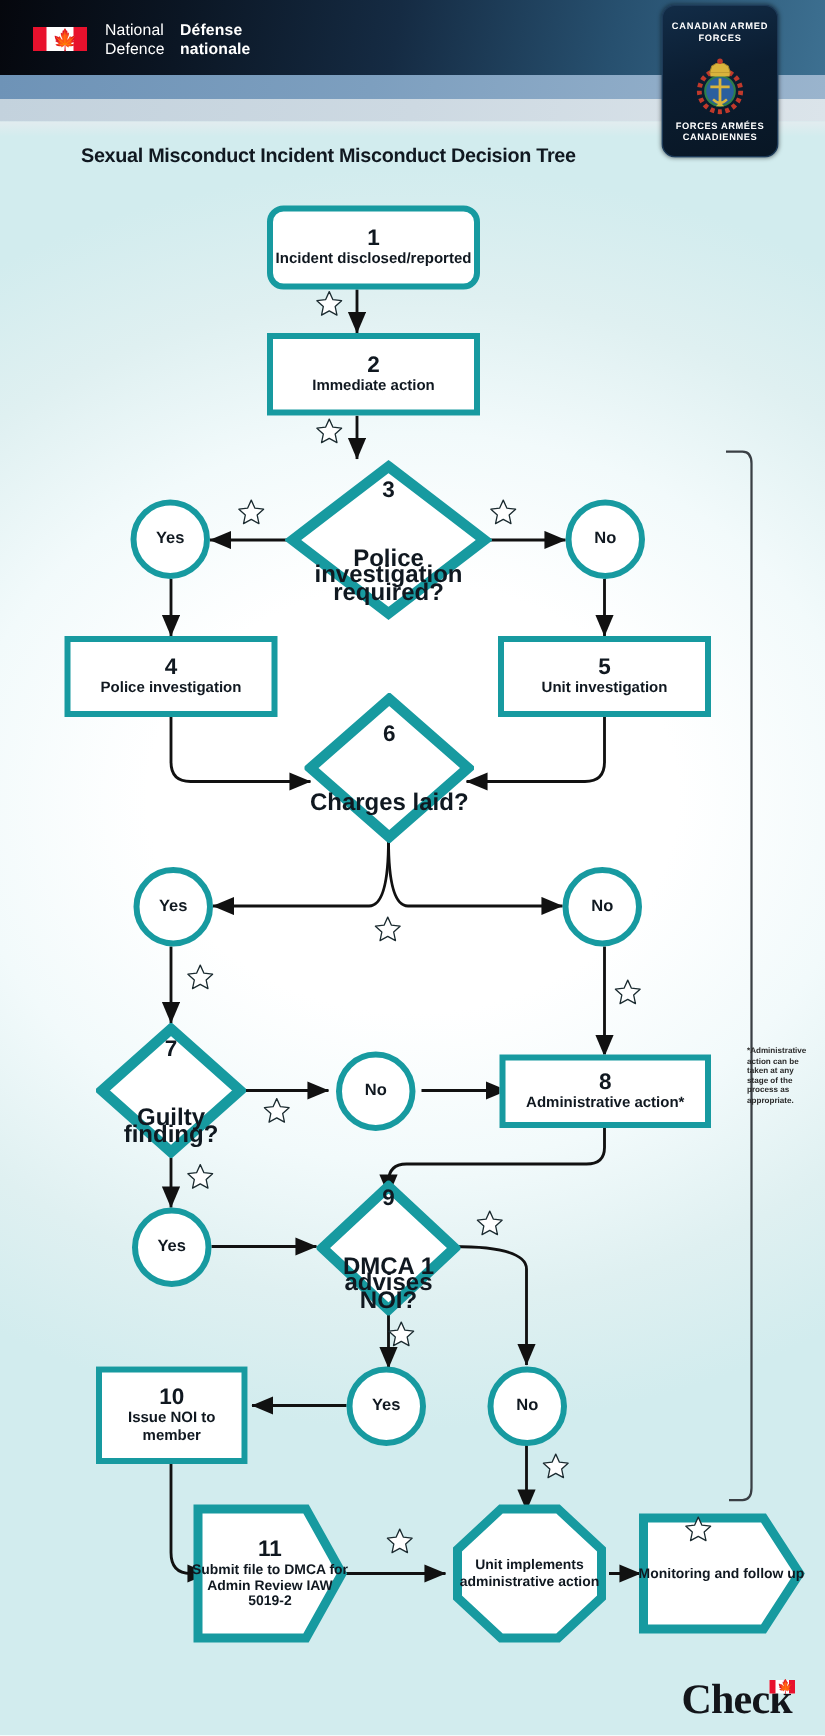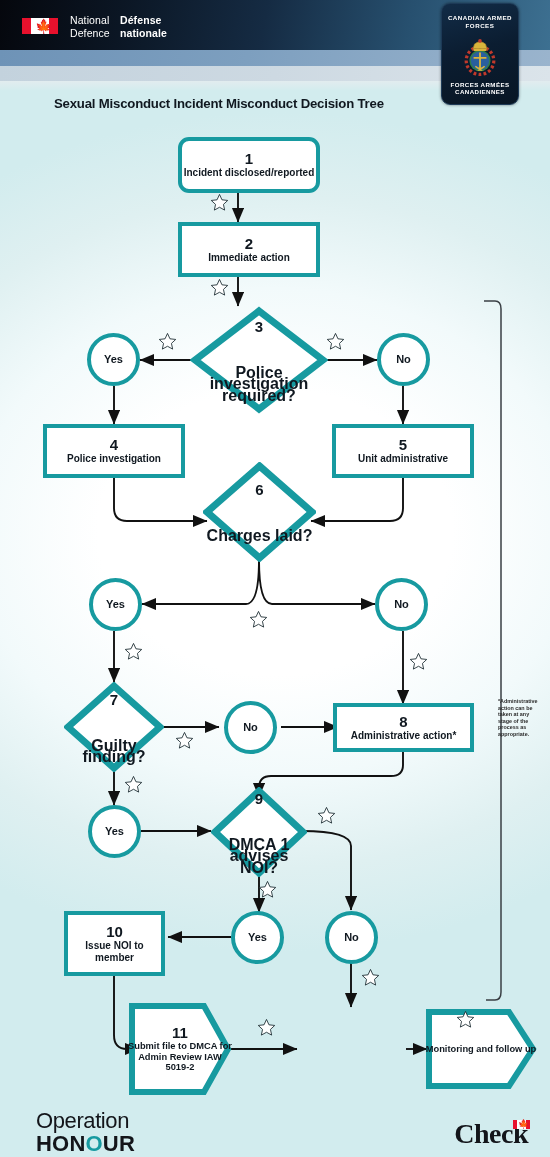--- a/index.html
+++ b/index.html
@@ -237,21 +237,21 @@
     <span class="lbl">No</span>
   </div>
 
   <div class="node rect" style="left:43px;top:424px;width:142px;height:54px;">
     <span class="num">4</span>
     <span class="lbl">Police investigation</span>
   </div>
 
   <div class="node rect" style="left:332px;top:424px;width:142px;height:54px;">
     <span class="num">5</span>
-    <span class="lbl">Unit administrative</span>
+    <span class="lbl">Unit investigation</span>
   </div>
 
   <div class="dia-wrap" style="left:203px;top:462px;width:113px;height:100px;">
     <svg class="dia-shape" viewBox="0 0 113 100" preserveAspectRatio="none">
       <polygon points="56.5,4 109,50 56.5,96 4,50" fill="#ffffff" stroke="#179aa0" stroke-width="7"></polygon>
     </svg>
     <div class="dia-txt">
       <span class="num">6</span>
       <span class="lbl">Charges laid?</span>
     </div>
@@ -312,20 +312,28 @@
   <div class="poly-wrap" style="left:128px;top:1002px;width:104px;height:94px;">
     <svg style="position:absolute;left:0;top:0;width:100%;height:100%" viewBox="0 0 104 94" preserveAspectRatio="none">
       <polygon points="4,4 76,4 100,47 76,90 4,90" fill="#ffffff" stroke="#179aa0" stroke-width="6"></polygon>
     </svg>
     <div class="poly-txt" style="padding-right:12px;">
       <span class="num">11</span>
       <span class="lbl">Submit file to DMCA for Admin Review IAW 5019-2</span>
     </div>
   </div>
 
+  <div class="poly-wrap" style="left:301px;top:1002px;width:104px;height:94px;">
+    <svg style="position:absolute;left:0;top:0;width:100%;height:100%" viewBox="0 0 104 94" preserveAspectRatio="none">
+      <polygon points="33,4 71,4 100,31 100,63 71,90 33,90 4,63 4,31" fill="#ffffff" stroke="#179aa0" stroke-width="6"></polygon>
+    </svg>
+    <div class="poly-txt">
+      <span class="lbl">Unit implements administrative action</span>
+    </div>
+  </div>
 
   <div class="poly-wrap" style="left:425px;top:1008px;width:112px;height:82px;">
     <svg style="position:absolute;left:0;top:0;width:100%;height:100%" viewBox="0 0 112 82" preserveAspectRatio="none">
       <polygon points="4,4 84,4 108,41 84,78 4,78" fill="#ffffff" stroke="#179aa0" stroke-width="6"></polygon>
     </svg>
     <div class="poly-txt" style="padding-right:14px;">
       <span class="lbl">Monitoring and follow up</span>
     </div>
   </div>
 
@@ -367,24 +375,20 @@
     </svg>
   <svg class="star" style="left:257px;top:1018px;" viewBox="0 0 24 24">
       <path d="M12 1.8 L15.1 8.6 L22.4 9.4 L17 14.4 L18.5 21.6 L12 18 L5.5 21.6 L7 14.4 L1.6 9.4 L8.9 8.6 Z" fill="#ffffff" stroke="#1b2b30" stroke-width="1.1" stroke-linejoin="round"></path>
     </svg>
   <svg class="star" style="left:456px;top:1010px;" viewBox="0 0 24 24">
       <path d="M12 1.8 L15.1 8.6 L22.4 9.4 L17 14.4 L18.5 21.6 L12 18 L5.5 21.6 L7 14.4 L1.6 9.4 L8.9 8.6 Z" fill="#ffffff" stroke="#1b2b30" stroke-width="1.1" stroke-linejoin="round"></path>
     </svg>
 
   <div class="footnote">*Administrative action can be taken at any stage of the process as appropriate.</div>
 
-  <div class="op-honour">
-    <div class="l1">Operation</div>
-    <div class="l2"><span>HON</span><span class="teal">O</span><span>UR</span></div>
-  </div>
 
   <div class="canada-wm">
     <span>Check</span>
     <span class="cflag">
       <i class="l"></i>
         <i class="r"></i>
         <b>🍁</b>
     </span>
   </div>
 

